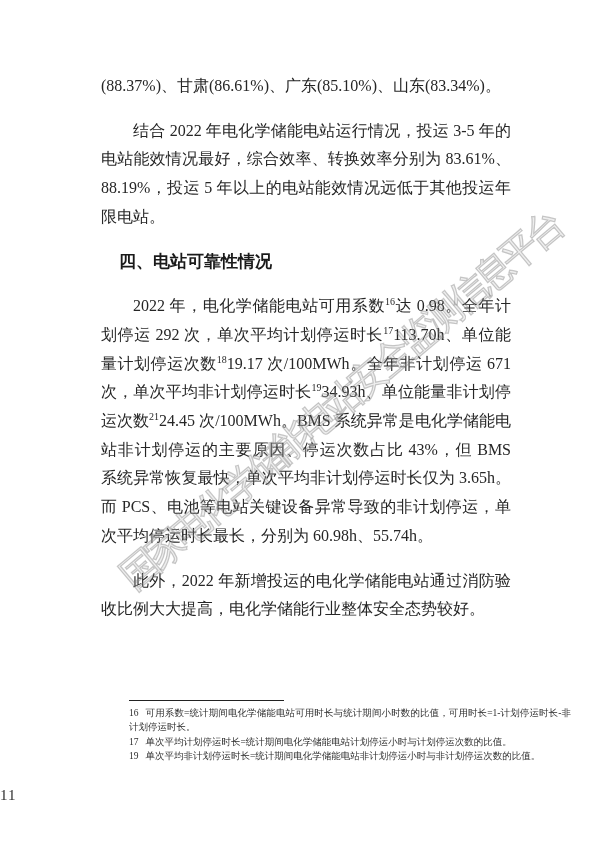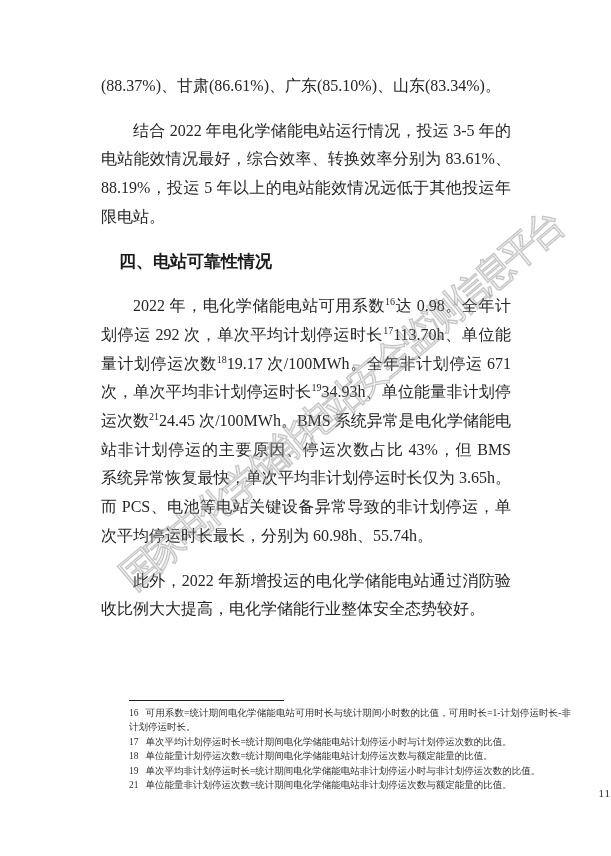--- a/index.html
+++ b/index.html
@@ -93,22 +93,22 @@
   }
   .fn-num {
     margin-right: 7px;
   }
   .page-number {
     position: absolute;
     left: 0;
     right: 0;
     top: 787px;
     z-index: 1;
-    text-align: right;
-    font-size: 11px;
+    text-align: left;
+    font-size: 15px;
     letter-spacing: 1px;
     color: #2e2e2e;
     font-family: "Liberation Serif", "DejaVu Serif", serif;
   }
 </style>
 </head>
 <body>
 
 <div class="page">
 
@@ -127,21 +127,19 @@
 
     <p class="body-par">此外，2022 年新增投运的电化学储能电站通过消防验收比例大大提高，电化学储能行业整体安全态势较好。</p>
 
   </div>
 
   <div class="footnote-area">
     <div class="footnote-rule"></div>
     <div class="footnotes">
         <div class="footnote"><span class="fn-num">16</span><span>可用系数=统计期间电化学储能电站可用时长与统计期间小时数的比值，可用时长=1-计划停运时长-非计划停运时长。</span></div>
         <div class="footnote"><span class="fn-num">17</span><span>单次平均计划停运时长=统计期间电化学储能电站计划停运小时与计划停运次数的比值。</span></div>
-        <div class="footnote"><span class="fn-num">18</span><span>单位能量计划停运次数=统计期间电化学储能电站计划停运次数与额定能量的比值。</span></div>
         <div class="footnote"><span class="fn-num">19</span><span>单次平均非计划停运时长=统计期间电化学储能电站非计划停运小时与非计划停运次数的比值。</span></div>
-        <div class="footnote"><span class="fn-num">21</span><span>单位能量非计划停运次数=统计期间电化学储能电站非计划停运次数与额定能量的比值。</span></div>
       </div>
   </div>
 
   <div class="page-number">11</div>
 
 </div>
 
 </body></html>

